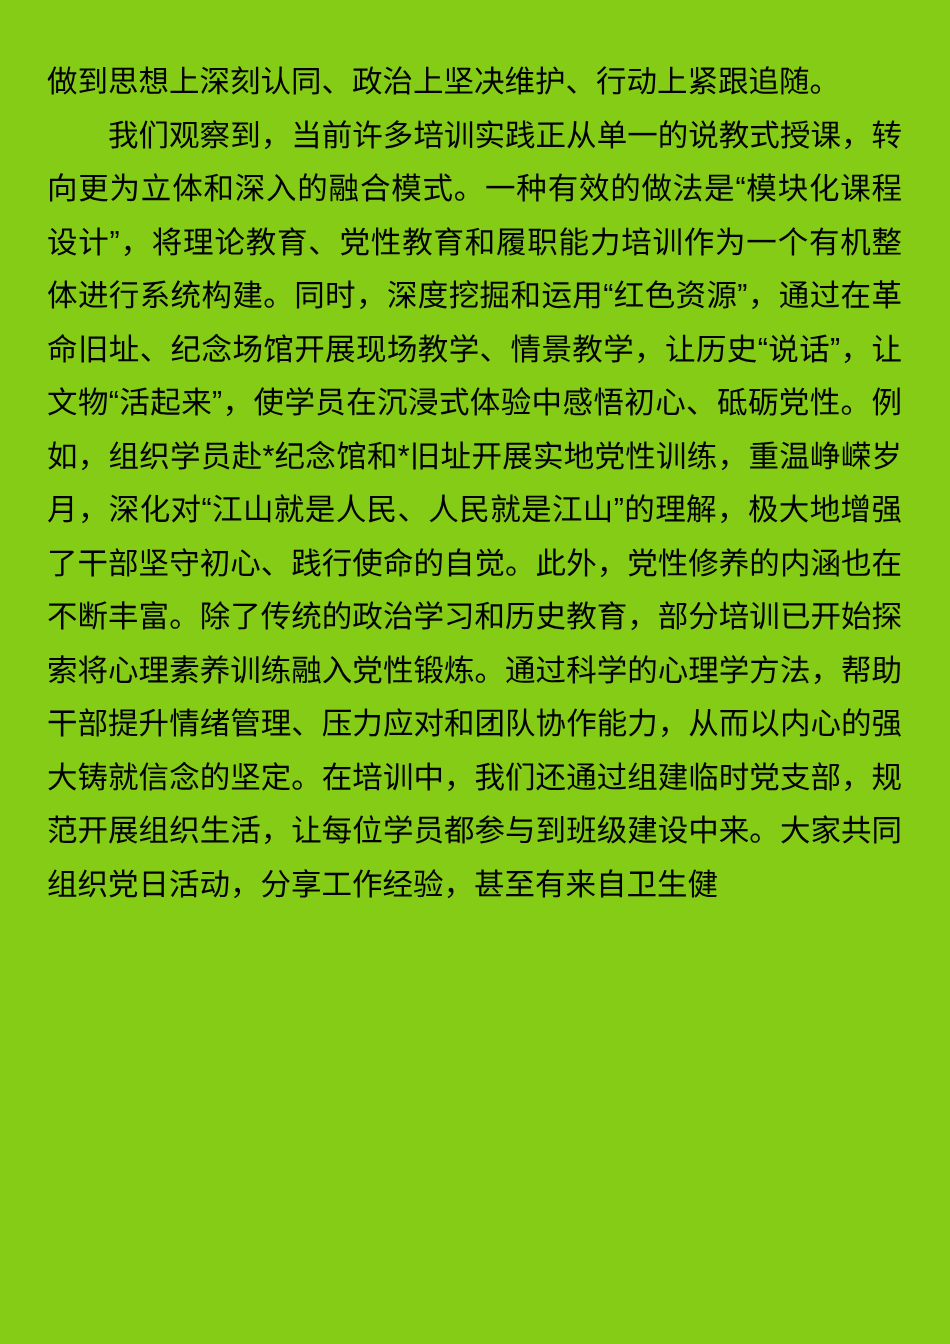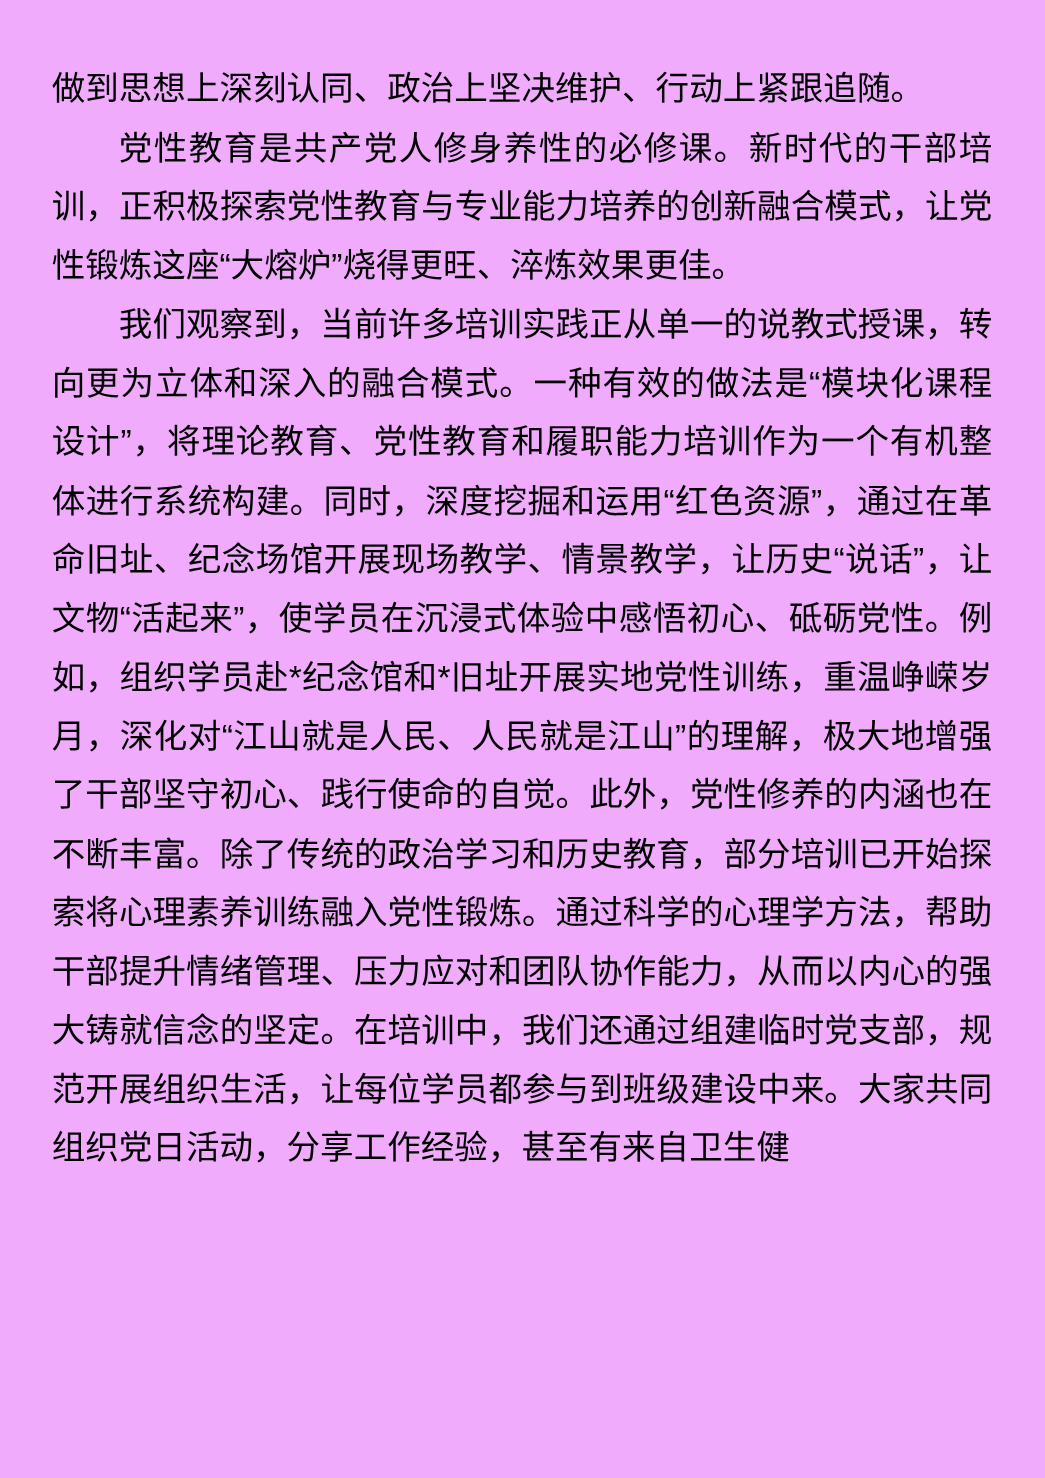--- a/index.html
+++ b/index.html
@@ -6,21 +6,21 @@
   html, body {
     margin: 0;
     padding: 0;
     background: #ffffff;
   }
 
   .page {
     position: relative;
     width: 950px;
     height: 1344px;
-    background: #f0abfc;
+    background: #84cc16;
     overflow: hidden;
     box-sizing: border-box;
   }
 
   .doc-body {
     position: absolute;
     left: 47px;
     top: 55px;
     width: 855px;
   }
@@ -54,18 +54,17 @@
 </head>
 <body>
 
 <div class="page">
   <div class="doc-body">
 
     <p class="para">做到思想上深刻认同、政治上坚决维护、行动上紧跟追随。</p>
 
 
 
-    <p class="para indent">党性教育是共产党人修身养性的必修课。新时代的干部培训，正积极探索党性教育与专业能力培养的创新融合模式，让党性锻炼这座“大熔炉”烧得更旺、淬炼效果更佳。</p>
 
     <p class="para indent">我们观察到，当前许多培训实践正从单一的说教式授课，转向更为立体和深入的融合模式。一种有效的做法是“模块化课程设计”，将理论教育、党性教育和履职能力培训作为一个有机整体进行系统构建。同时，深度挖掘和运用“红色资源”，通过在革命旧址、纪念场馆开展现场教学、情景教学，让历史“说话”，让文物“活起来”，使学员在沉浸式体验中感悟初心、砥砺党性。例如，组织学员赴*纪念馆和*旧址开展实地党性训练，重温峥嵘岁月，深化对“江山就是人民、人民就是江山”的理解，极大地增强了干部坚守初心、践行使命的自觉。此外，党性修养的内涵也在不断丰富。除了传统的政治学习和历史教育，部分培训已开始探索将心理素养训练融入党性锻炼。通过科学的心理学方法，帮助干部提升情绪管理、压力应对和团队协作能力，从而以内心的强大铸就信念的坚定。在培训中，我们还通过组建临时党支部，规范开展组织生活，让每位学员都参与到班级建设中来。大家共同组织党日活动，分享工作经验，甚至有来自卫生健</p>
 
   </div>
 </div>
 
 </body></html>

